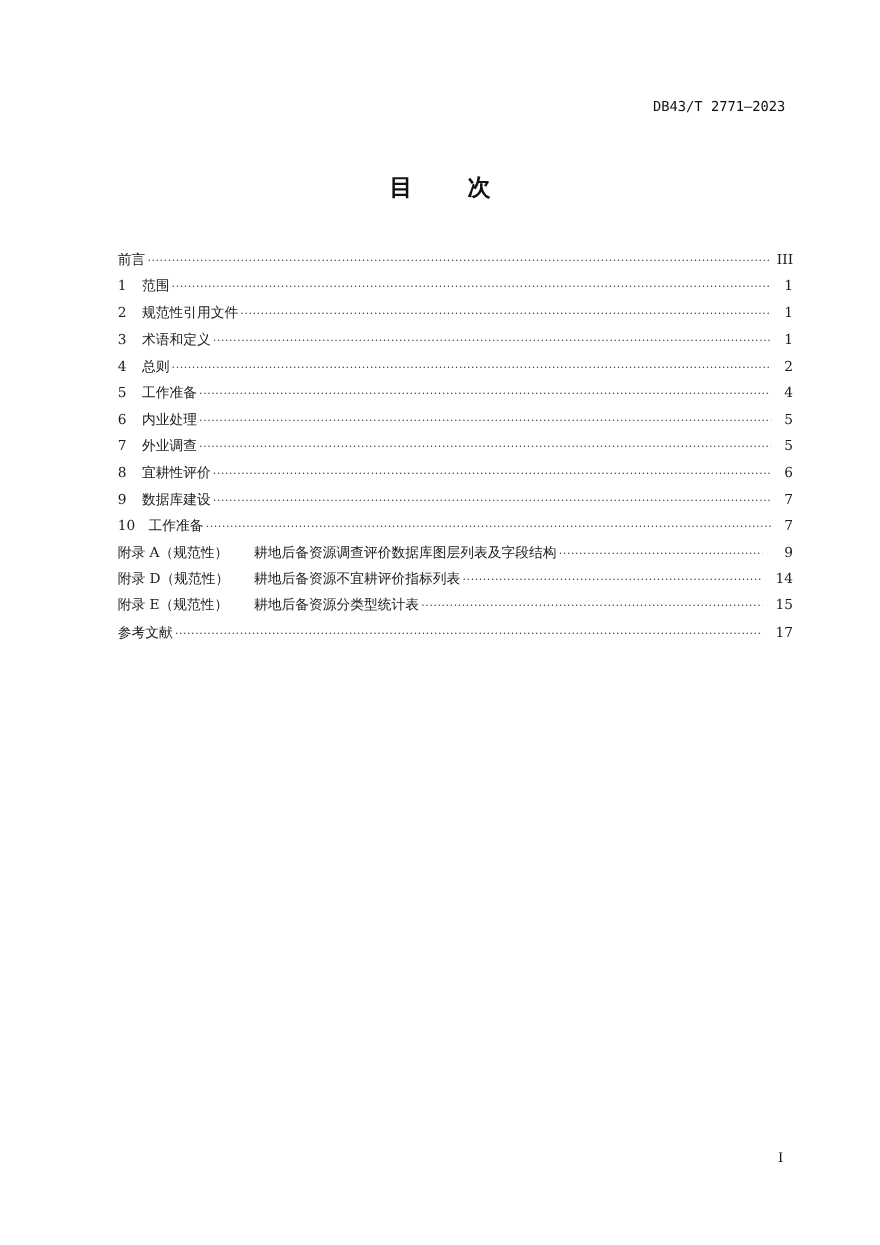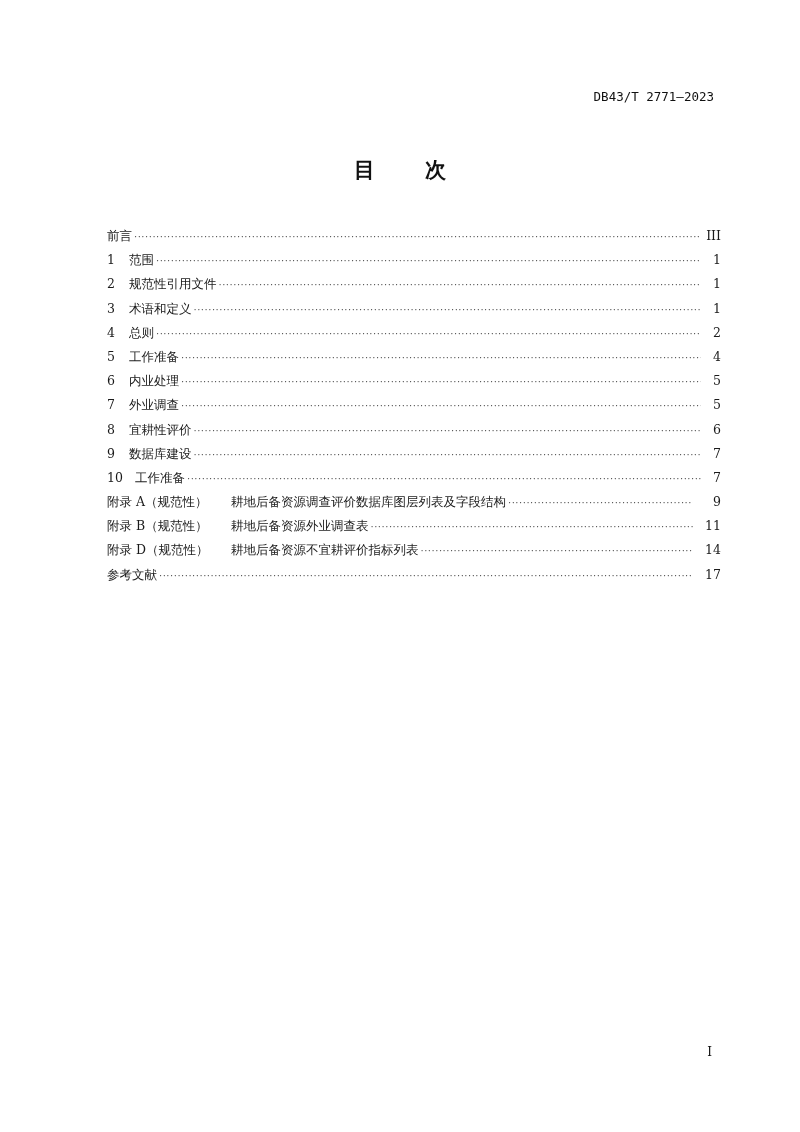--- a/index.html
+++ b/index.html
@@ -133,35 +133,35 @@
     <span class="page">7</span>
   </div>
 
   <div class="row appendix">
     <span class="app-prefix">附录 A（规范性）</span>
     <span class="label">耕地后备资源调查评价数据库图层列表及字段结构</span>
     <span class="leader"></span>
     <span class="page">9</span>
   </div>
 
-  <div class="row appendix">
-    <span class="app-prefix">附录 B（规范性）</span>
-    <span class="label">耕地后备资源外业调查表</span>
-    <span class="leader"></span>
-    <span class="page">11</span>
-  </div>
 
 
   <div class="row appendix">
     <span class="app-prefix">附录 D（规范性）</span>
     <span class="label">耕地后备资源不宜耕评价指标列表</span>
     <span class="leader"></span>
     <span class="page">14</span>
   </div>
 
+  <div class="row appendix">
+    <span class="app-prefix">附录 E（规范性）</span>
+    <span class="label">耕地后备资源分类型统计表</span>
+    <span class="leader"></span>
+    <span class="page">15</span>
+  </div>
 
 
   <div class="row appendix">
     <span class="label">参考文献</span>
     <span class="leader"></span>
     <span class="page">17</span>
   </div>
 </div>
 
 <div class="page-footer">I</div>

